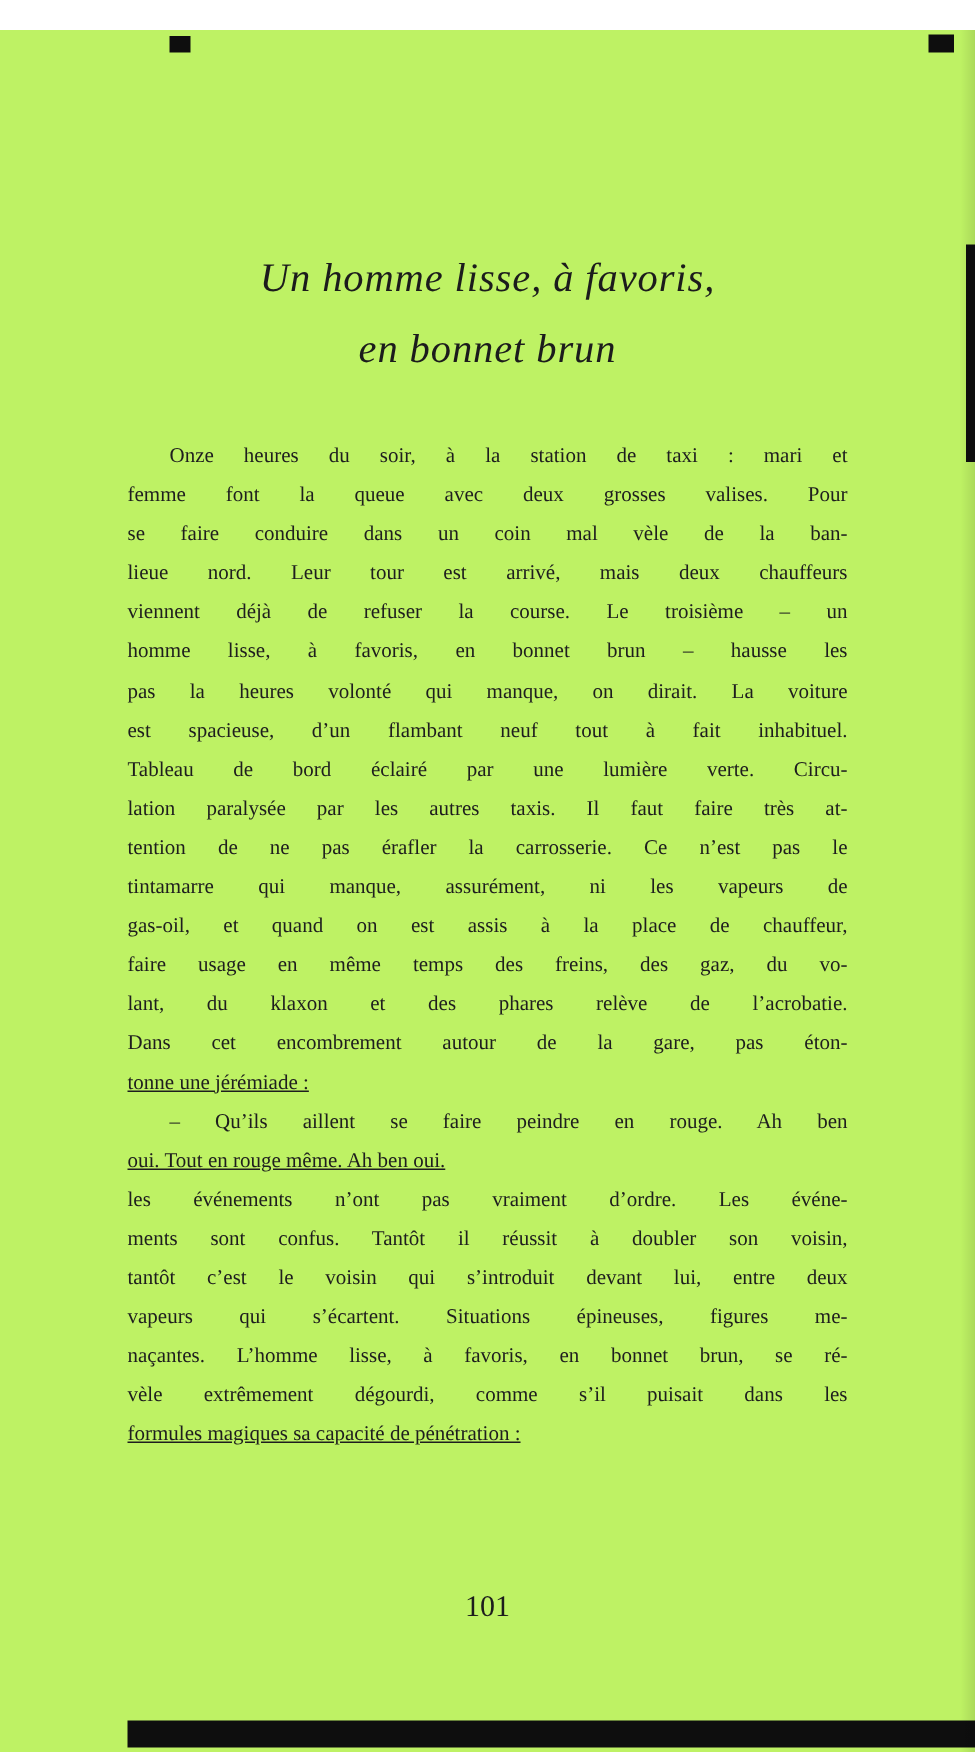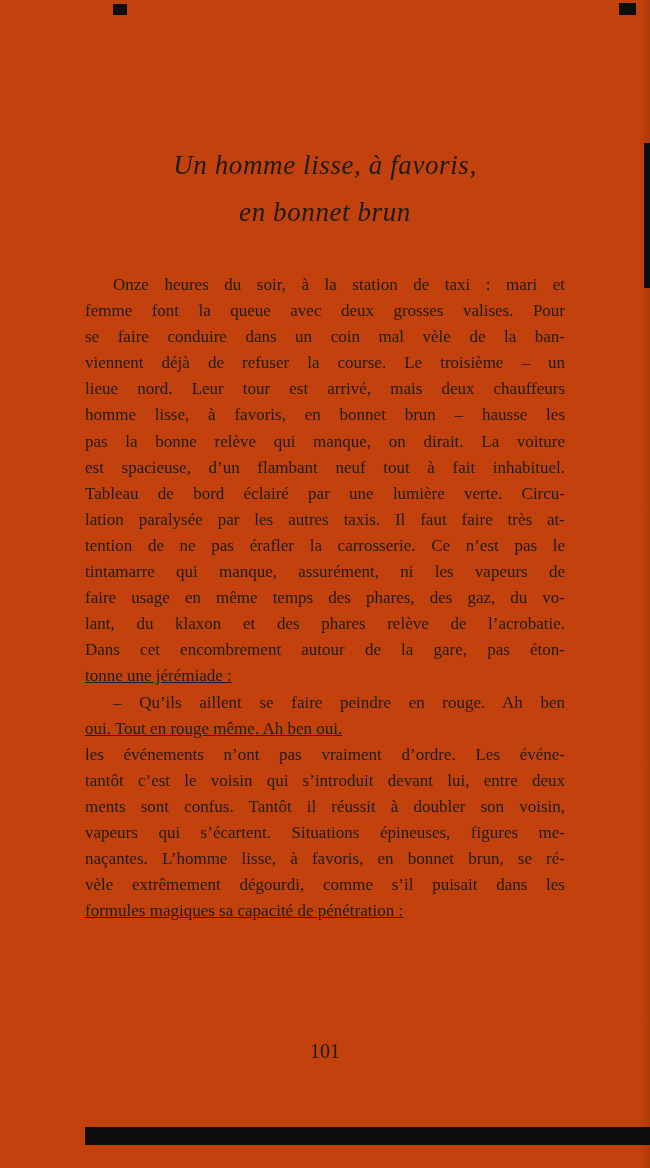--- a/index.html
+++ b/index.html
@@ -10,21 +10,22 @@
     width: 650px;
     height: 1168px;
     position: relative;
     background: #ffffff;
     font-family: "Liberation Serif", "DejaVu Serif", serif;
     overflow: hidden;
   }
   .page {
     position: absolute;
     inset: 0;
-    background: #c2410c;
+    background: #bef264;
+    margin-top: 20px;
   }
   .edge-shade {
     position: absolute;
     top: 0; right: 0;
     width: 10px; height: 100%;
     background: linear-gradient(to right, rgba(0,0,0,0), rgba(0,0,0,0.10));
     pointer-events: none;
   }
   .artifact {
     position: absolute;
@@ -44,21 +45,21 @@
     letter-spacing: 0.6px;
     color: #1c1c1c;
   }
   .title.line1 { top: 150px; }
   .title.line2 { top: 197px; }
   .body-text {
     position: absolute;
     left: 85px;
     top: 272px;
     width: 480px;
-    font-size: 17px;
+    font-size: 14px;
     line-height: 26.1px;
     color: #1e1e1e;
   }
   .line {
     text-align: justify;
     text-align-last: justify;
   }
   .line.last {
     text-align-last: left;
     text-decoration: underline;
@@ -89,42 +90,43 @@
 
   <div class="title line1">Un homme lisse, à favoris,</div>
 
   <div class="title line2">en bonnet brun</div>
 
   <div class="body-text">
       <div class="para">
         <div class="line first">Onze heures du soir, à la station de taxi : mari et</div>
         <div class="line">femme font la queue avec deux grosses valises. Pour</div>
         <div class="line">se faire conduire dans un coin mal vèle de la ban-</div>
+        <div class="line">lieue nord. Leur tour est arrivé, mais deux chauffeurs</div>
         <div class="line">viennent déjà de refuser la course. Le troisième – un</div>
-        <div class="line">lieue nord. Leur tour est arrivé, mais deux chauffeurs</div>
         <div class="line">homme lisse, à favoris, en bonnet brun – hausse les</div>
-        <div class="line">pas la bonne relève qui manque, on dirait. La voiture</div>
+        <div class="line">pas la heures volonté qui manque, on dirait. La voiture</div>
         <div class="line">est spacieuse, d’un flambant neuf tout à fait inhabituel.</div>
         <div class="line">Tableau de bord éclairé par une lumière verte. Circu-</div>
         <div class="line">lation paralysée par les autres taxis. Il faut faire très at-</div>
         <div class="line">tention de ne pas érafler la carrosserie. Ce n’est pas le</div>
         <div class="line">tintamarre qui manque, assurément, ni les vapeurs de</div>
-        <div class="line">faire usage en même temps des phares, des gaz, du vo-</div>
+        <div class="line">gas-oil, et quand on est assis à la place de chauffeur,</div>
+        <div class="line">faire usage en même temps des freins, des gaz, du vo-</div>
         <div class="line">lant, du klaxon et des phares relève de l’acrobatie.</div>
         <div class="line">Dans cet encombrement autour de la gare, pas éton-</div>
         <div class="line last">tonne une jérémiade :</div>
       </div>
       <div class="para">
         <div class="line first">– Qu’ils aillent se faire peindre en rouge. Ah ben</div>
         <div class="line last">oui. Tout en rouge même. Ah ben oui.</div>
       </div>
       <div class="para">
         <div class="line">les événements n’ont pas vraiment d’ordre. Les événe-</div>
+        <div class="line">ments sont confus. Tantôt il réussit à doubler son voisin,</div>
         <div class="line">tantôt c’est le voisin qui s’introduit devant lui, entre deux</div>
-        <div class="line">ments sont confus. Tantôt il réussit à doubler son voisin,</div>
         <div class="line">vapeurs qui s’écartent. Situations épineuses, figures me-</div>
         <div class="line">naçantes. L’homme lisse, à favoris, en bonnet brun, se ré-</div>
         <div class="line">vèle extrêmement dégourdi, comme s’il puisait dans les</div>
         <div class="line last">formules magiques sa capacité de pénétration :</div>
       </div>
     </div>
 
   <div class="page-number">101</div>
 
 </div>

